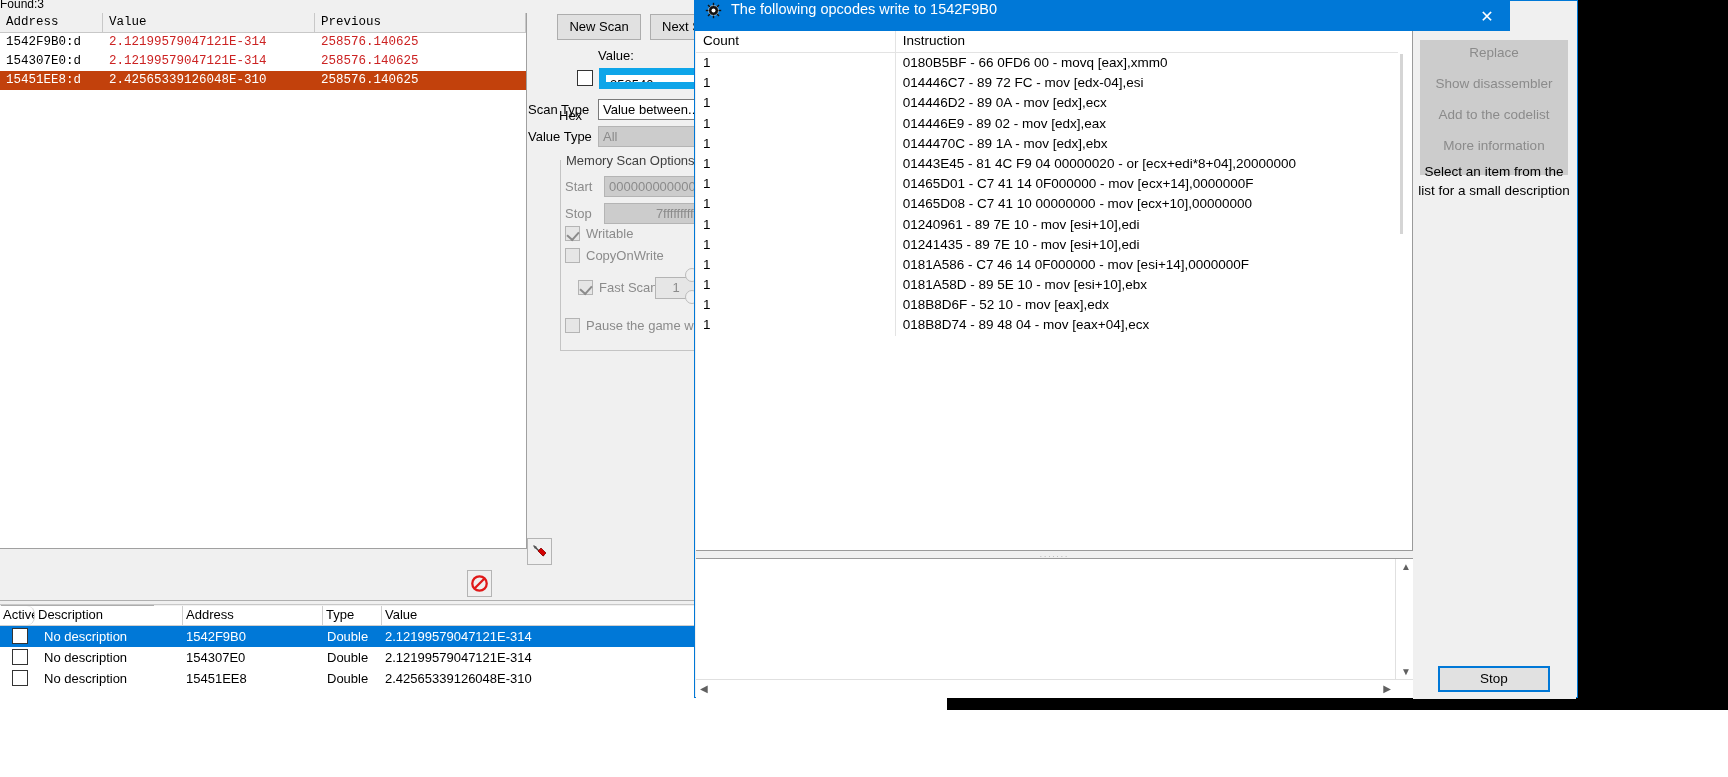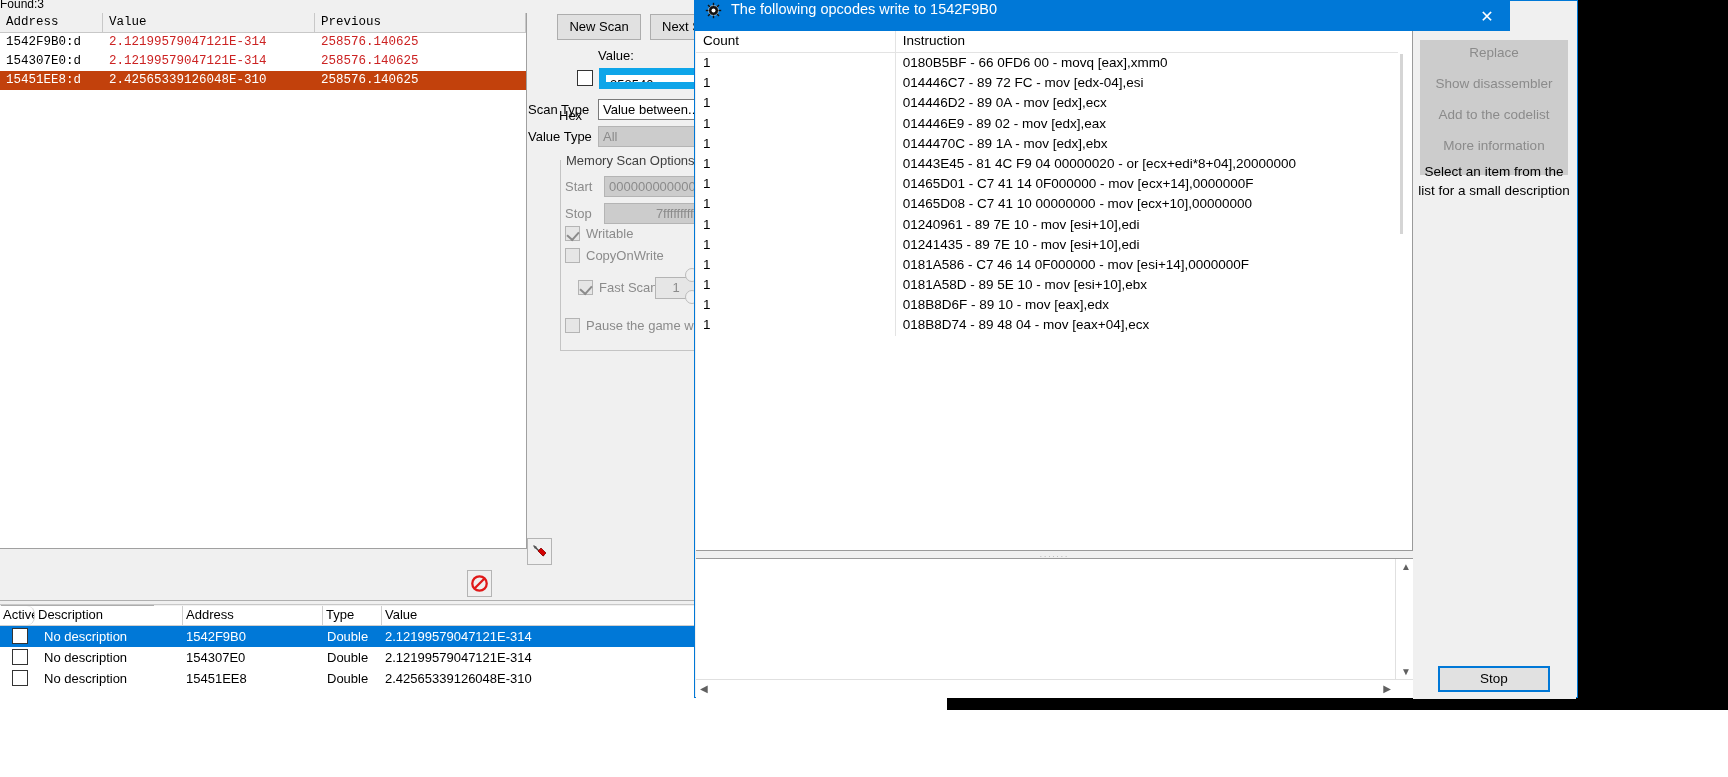--- a/index.html
+++ b/index.html
@@ -801,21 +801,21 @@
       <div class="od-row">
         <div class="oc oc-count">1</div>
         <div class="oc oc-instr instr">0181A586 - C7 46 14 0F000000 - mov [esi+14],0000000F</div>
       </div>
       <div class="od-row">
         <div class="oc oc-count">1</div>
         <div class="oc oc-instr instr">0181A58D - 89 5E 10  - mov [esi+10],ebx</div>
       </div>
       <div class="od-row">
         <div class="oc oc-count">1</div>
-        <div class="oc oc-instr instr">018B8D6F - 89 10  - mov [eax],edx</div>
+        <div class="oc oc-instr instr">018B8D6F - 52 10  - mov [eax],edx</div>
       </div>
       <div class="od-row">
         <div class="oc oc-count">1</div>
         <div class="oc oc-instr instr">018B8D74 - 89 48 04  - mov [eax+04],ecx</div>
       </div>
     </div>
 
     <div id="od-vscroll">
       <div class="thumb"></div>
     </div>

